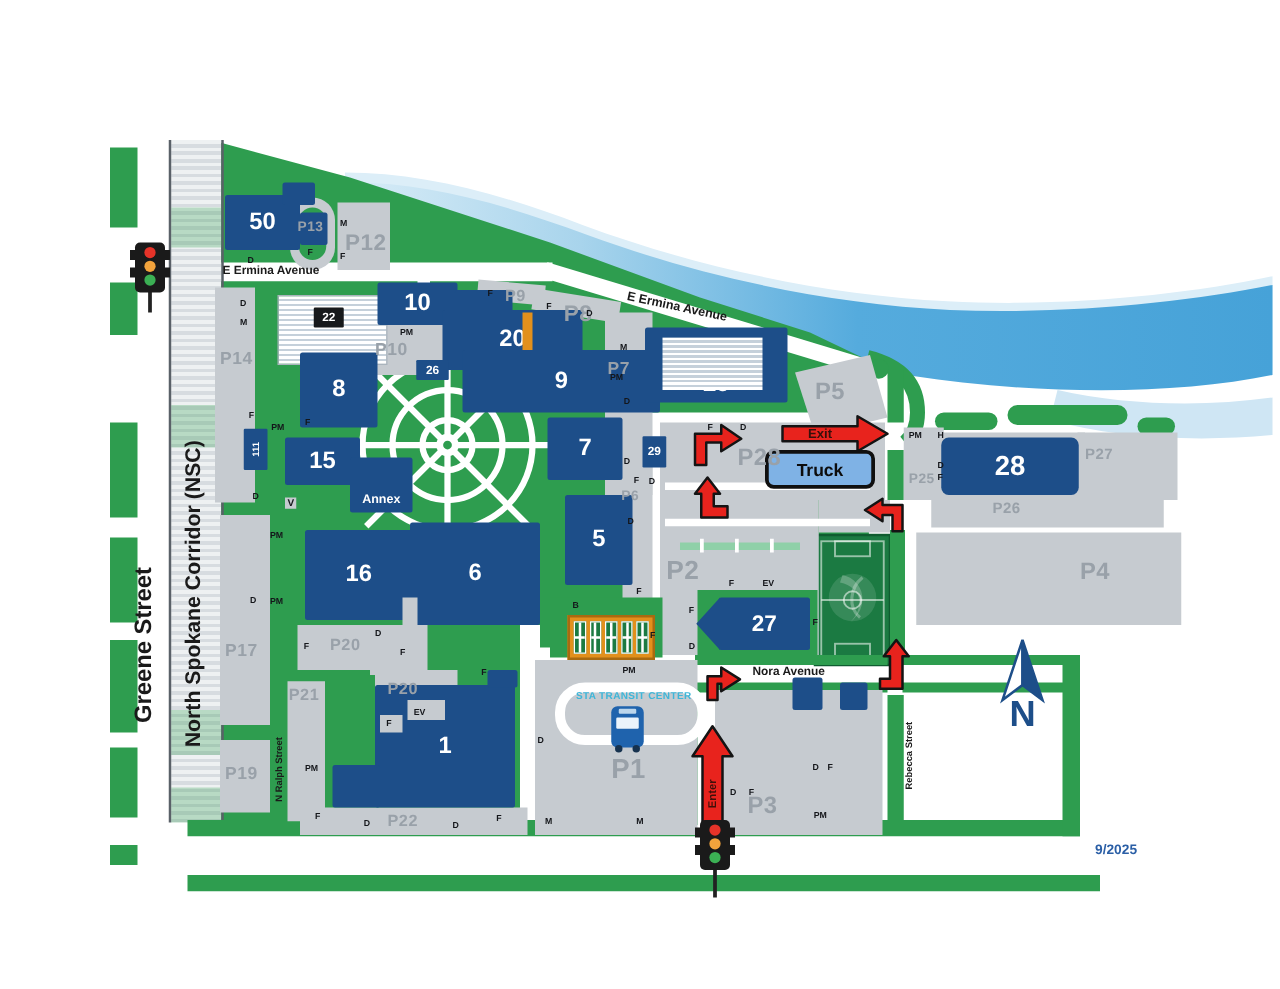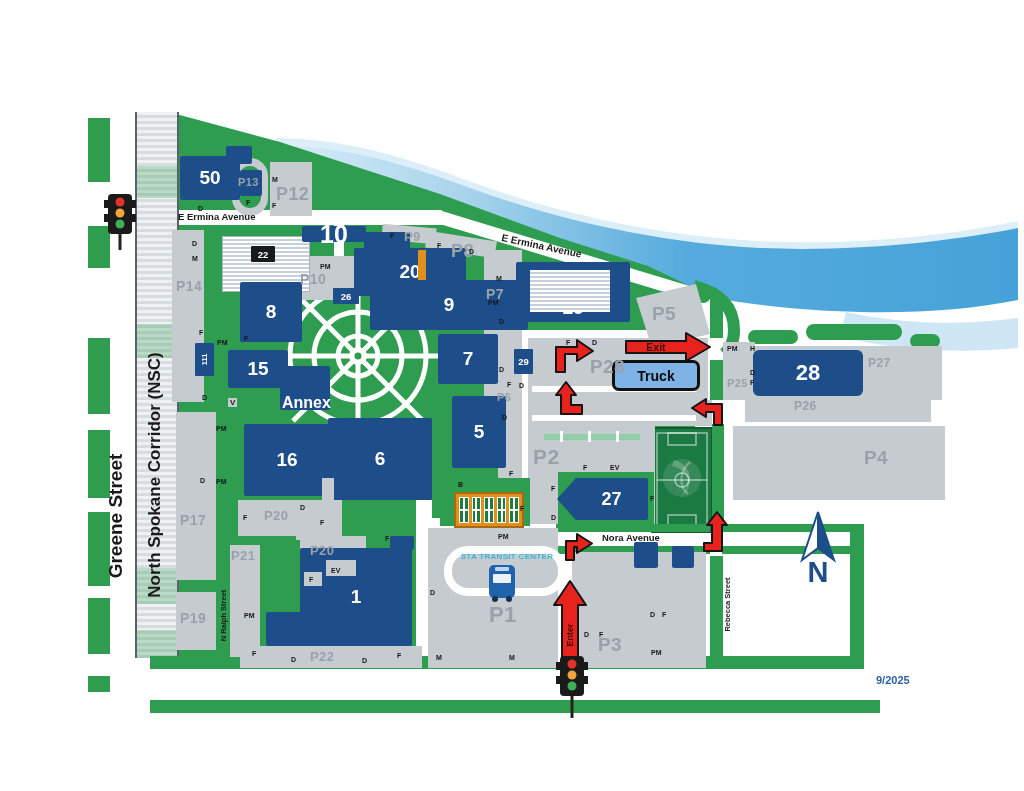--- a/index.html
+++ b/index.html
@@ -177,42 +177,42 @@
       <span>50</span>
     </div>
   <div class="wing" style="left:226px;top:146px;width:26px;height:18px"></div>
   <div class="wing" style="left:240px;top:170px;width:22px;height:26px"></div>
 
   <div class="hatch" style="left:222px;top:236px;width:86px;height:54px"></div>
   <div class="badge" style="left:251px;top:246px;width:24px;height:16px;font-size:9.5px;background:#17191b">
       <span>22</span>
     </div>
 
-  <div class="bldg" style="left:302px;top:226px;width:64px;height:16px;font-size:25px">
+  <div class="bldg" style="left:302px;top:226px;width:64px;height:34px;font-size:19px">
       <span>10</span>
     </div>
   <div class="wing" style="left:364px;top:232px;width:46px;height:22px"></div>
 
   <div class="bldg" style="left:354px;top:248px;width:112px;height:48px;font-size:19px">
     <span>20</span>
     <div style="position:absolute;left:64px;top:2px;width:8px;height:30px;background:#e2901c"></div>
   </div>
   <div class="bldg" style="left:370px;top:280px;width:158px;height:50px;font-size:19px">
       <span>9</span>
     </div>
 
   <div class="bldg" style="left:240px;top:282px;width:62px;height:60px;font-size:19px">
       <span>8</span>
     </div>
 
   <div class="bldg" style="left:228px;top:350px;width:60px;height:38px;font-size:19px">
       <span>15</span>
     </div>
   <div class="wing" style="left:280px;top:366px;width:50px;height:44px"></div>
-  <div class="txt" style="left:282px;top:394px;width:46px;font-size:16px;color:#fff;text-align:center">Annex</div>
+  <div class="txt" style="left:282px;top:394px;width:46px;font-size:10px;color:#fff;text-align:center">Annex</div>
   <div class="badge" style="left:195px;top:343px;width:19px;height:33px">
       <span style="transform:rotate(-90deg);font-size:7.5px">111</span>
     </div>
 
   <div class="bldg" style="left:244px;top:424px;width:86px;height:72px;font-size:19px">
       <span>16</span>
     </div>
   <div class="bldg" style="left:328px;top:418px;width:104px;height:82px;font-size:19px">
       <span>6</span>
     </div>

